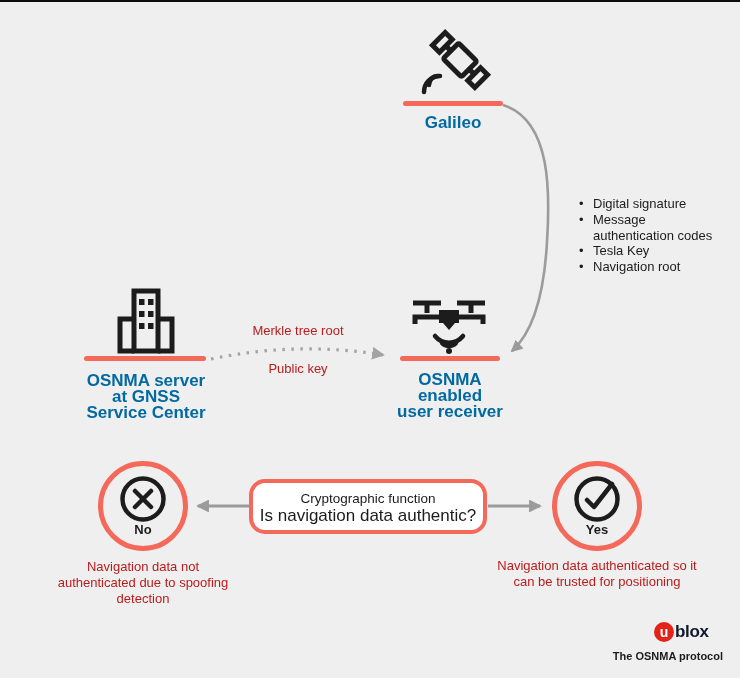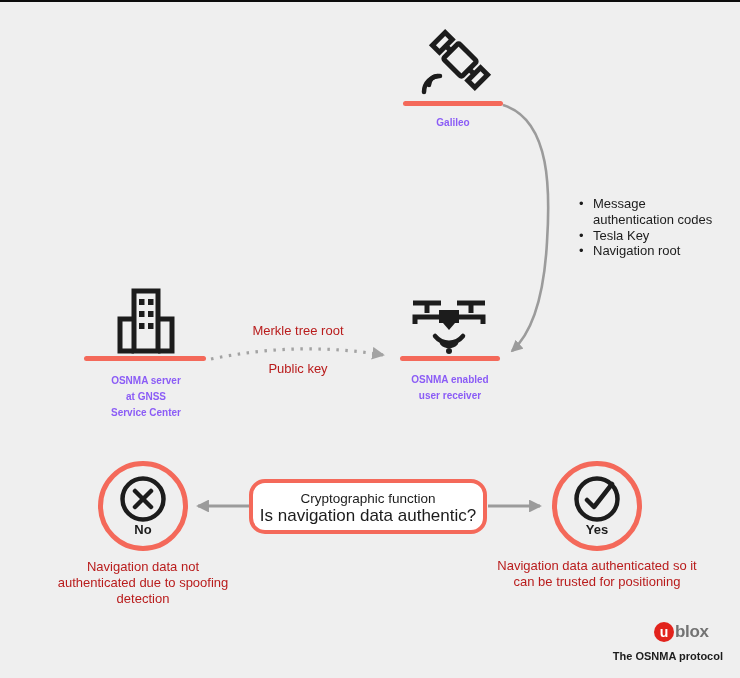--- a/index.html
+++ b/index.html
@@ -4,21 +4,21 @@
 <style>
   html,body{margin:0;padding:0;background:#e4e4e4;}
   #canvas{
     position:relative;width:740px;height:678px;background:#efefef;
     font-family:"Liberation Sans",sans-serif;color:#1c1c1c;overflow:hidden;
     margin:0 auto;
   }
   .abs{position:absolute;}
   .top-border{left:0;top:0;width:740px;height:2px;background:#0c0c0c;}
   .underline{height:5px;background:#f4695a;border-radius:3px;}
-  .lbl{font-weight:700;font-size:10px;line-height:16px;text-align:center;color:#8b5cf6;}
+  .lbl{font-weight:700;font-size:17px;line-height:16px;text-align:center;color:#0369a1;}
   .txt{font-size:13px;line-height:16px;text-align:center;color:#b91c1c;}
   
   .bullets{list-style:none;margin:0;padding:0;font-size:13px;line-height:15.8px;}
   .bullets li{position:relative;padding-left:15px;}
   .bullets li::before{content:"\2022";position:absolute;left:1px;top:0;font-size:13px;}
   
   .decision{
     box-sizing:border-box;border:4px solid #f4695a;border-radius:16px;background:#ffffff;
     display:flex;flex-direction:column;align-items:center;justify-content:center;
   }
@@ -30,21 +30,21 @@
   }
   .ring .glyph{position:absolute;left:50%;top:7px;transform:translateX(-50%);}
   .ring .ring-label{position:absolute;left:0;right:0;bottom:9px;text-align:center;font-weight:700;font-size:13px;}
   
   .brand{display:flex;align-items:center;gap:1px;}
   .brand-circle{
     width:20px;height:20px;border-radius:50%;background:#e2231c;color:#ffffff;
     display:flex;align-items:center;justify-content:center;
     font-weight:700;font-size:14px;line-height:1;
   }
-  .brand-name{font-weight:700;font-size:17px;letter-spacing:-0.3px;color:#737373;}
+  .brand-name{font-weight:700;font-size:17px;letter-spacing:-0.3px;color:#0f172a;}
   .brand-caption{font-weight:700;font-size:11px;color:#1c1c1c;text-align:right;}
   svg{display:block;}
 </style>
 </head>
 <body>
 
 <div id="canvas">
 
   <div class="abs top-border"></div>
 
@@ -77,20 +77,21 @@
     </g>
     <g stroke="#1c1c1c" stroke-width="4.5" fill="none" stroke-linecap="round">
       <path d="M 24 52 A 9 9 0 0 0 15 61"></path>
       <path d="M 31 57 A 16 16 0 0 0 15 73" transform="translate(-5,-5)"></path>
     </g>
   </svg>
   <div class="abs underline" style="left:403px;top:101px;width:100px;"></div>
   <div class="abs lbl" style="left:393px;top:115px;width:120px;">Galileo</div>
 
   <ul class="abs bullets" style="left:578px;top:196px;width:152px;">
+    <li>Digital signature</li>
     <li>Message authentication codes</li>
     <li>Tesla Key</li>
     <li>Navigation root</li>
   </ul>
 
   <svg class="abs" style="left:110px;top:287px;" width="72" height="70" viewBox="0 0 72 70">
     <g stroke="#1c1c1c" stroke-width="5" fill="none">
       <rect x="24" y="4" width="24" height="60"></rect>
       <path d="M 24 32 L 10 32 L 10 64 L 24 64"></path>
       <path d="M 48 32 L 62 32 L 62 64 L 48 64"></path>

